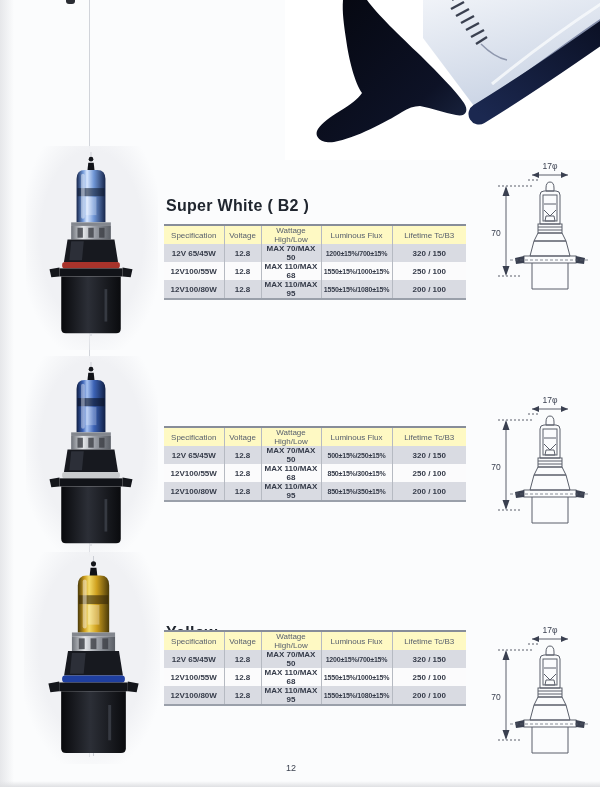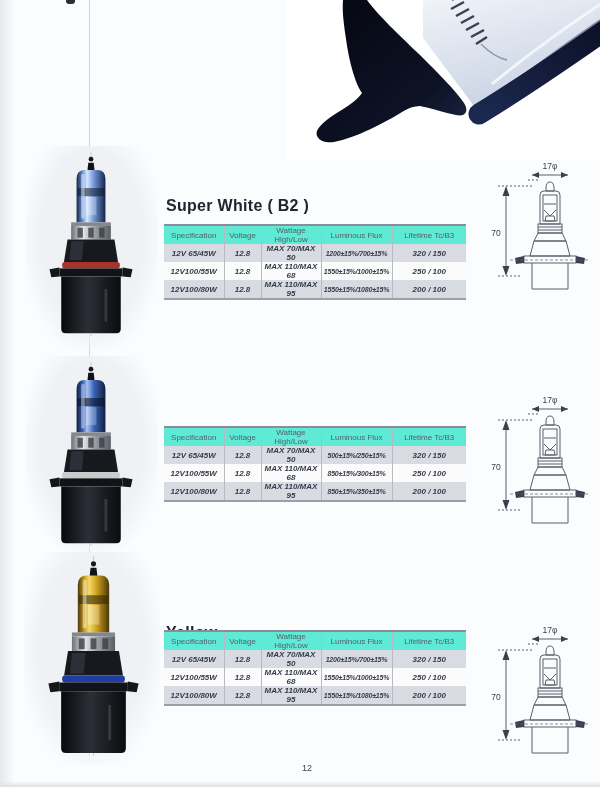--- a/index.html
+++ b/index.html
@@ -33,32 +33,32 @@
   .dg3{left:484px;top:622px;}
 
   .sec-title{position:absolute;left:166px;font-size:16px;font-weight:bold;
     color:#20262f;letter-spacing:.3px;}
   .t1{top:197px;} .t2{top:402px;margin-top:48px;} .t3{top:624px;}
 
   .spec-table{position:absolute;left:164px;width:302px;border-collapse:collapse;
     table-layout:fixed;border-top:2px solid #878d99;border-bottom:2px solid #9aa0aa;}
   .tb1{top:224px;} .tb2{top:426px;} .tb3{top:630px;}
   .spec-table th{font-weight:normal;font-size:8px;color:#565e6c;height:17px;
-    border-left:1px solid #b6bac2;padding:0;text-align:center;background:#5eead4;}
+    border-left:1px solid #b6bac2;padding:0;text-align:center;background:#fef9c3;}
   .spec-table th:first-child{border-left:none;}
   .spec-table td{font-size:8px;font-weight:bold;color:#353b49;height:16px;
-    border-left:1px solid #b6bac2;padding:0;text-align:center;background:#fbfbfc;font-style:italic;}
+    border-left:1px solid #b6bac2;padding:0;text-align:center;background:#fbfbfc;}
   .spec-table td:first-child{border-left:none;}
   .spec-table td:nth-child(4){font-size:7px;letter-spacing:-.2px;}
   .spec-table tr.shaded td{background:#d9dbe2;}
   .spec-table col.c1{width:60px}.spec-table col.c2{width:37px}
   .spec-table col.c3{width:60px}.spec-table col.c4{width:71px}
   .spec-table col.c5{width:74px}
 
-  .page-num{position:absolute;left:302px;top:763px;width:24px;text-align:left;
+  .page-num{position:absolute;left:286px;top:763px;width:24px;text-align:left;
     font-size:9px;color:#3c4250;}
 
   svg text{font-family:"Liberation Sans",sans-serif;}
 </style>
 </head>
 <body>
 
 <div class="page">
 
   <div class="edge-left"></div>

